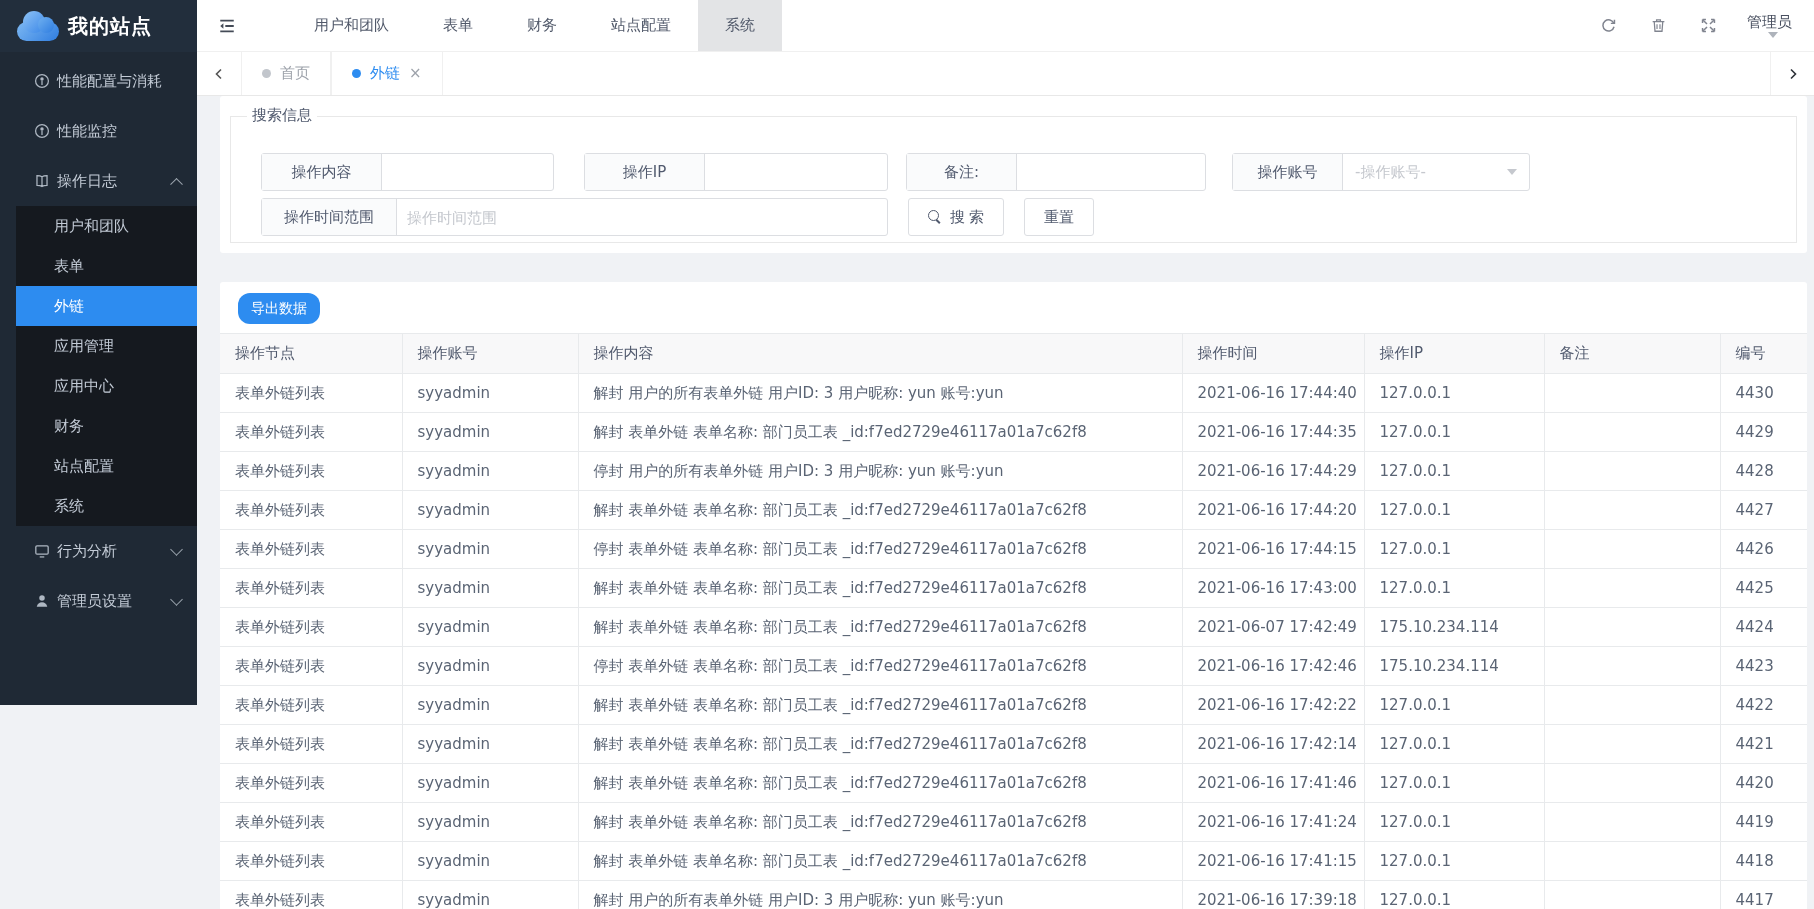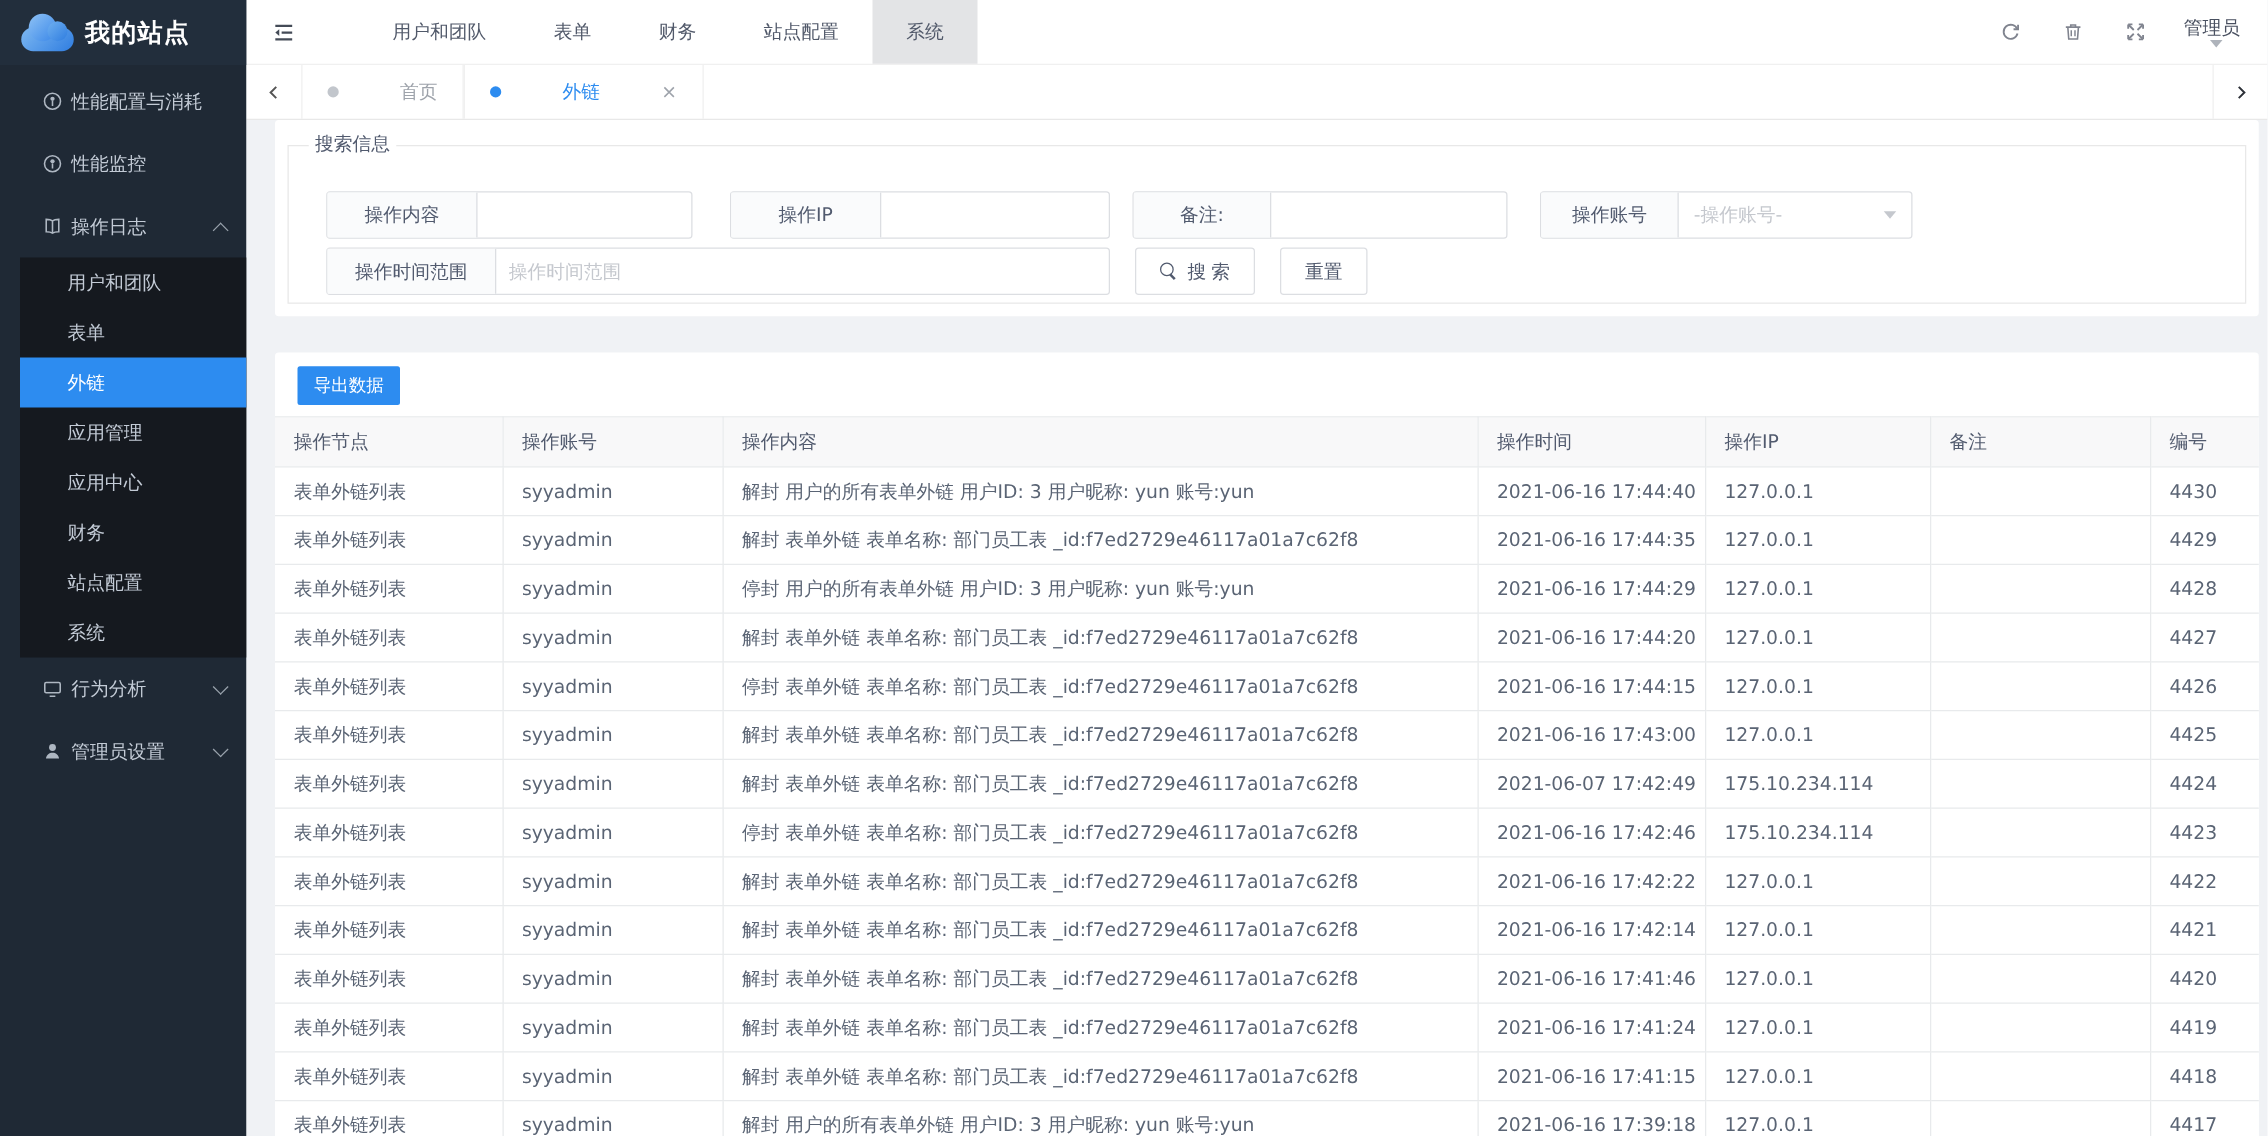--- a/index.html
+++ b/index.html
@@ -1,20 +1,20 @@
 <!DOCTYPE html>
 <html><head>
 <meta charset="utf-8">
 <style>
   * { margin:0; padding:0; box-sizing:border-box; }
   html,body { width:1814px; height:909px; overflow:hidden; }
   body { font-family:"DejaVu Sans","Liberation Sans",sans-serif; font-size:15px; color:#515a6e; background:#f0f2f5; position:relative; }
 
   
-  .sidebar { position:absolute; left:0; top:0; width:197px; height:909px; background:#1f2935; z-index:30; }
+  .sidebar { position:absolute; left:0; top:0; width:197px; height:705px; background:#1f2935; z-index:30; }
   .logo { height:52px; background:#222e3c; display:flex; align-items:center; padding-left:14px; }
   .logo-cloud { width:46px; height:30px; position:relative; margin-right:8px; }
   .logo-cloud .c1 { position:absolute; left:3px; bottom:0; width:42px; height:19px; border-radius:10px; background:linear-gradient(135deg,#7db8f2,#2f7de0); }
   .logo-cloud .c2 { position:absolute; left:9px; top:0; width:22px; height:22px; border-radius:50%; background:linear-gradient(135deg,#8ec2f5,#3a87e8); }
   .logo-cloud .c3 { position:absolute; right:6px; top:6px; width:16px; height:16px; border-radius:50%; background:linear-gradient(135deg,#6fb0f0,#2f7de0); }
   .logo-title { color:#fff; font-size:20px; font-weight:bold; letter-spacing:1px; }
   .menu { padding-top:4px;padding-left:16px; }
   .menu-item { height:50px; display:flex; align-items:center; padding:0 16px 0 18px; color:#c3cbd6; cursor:pointer; font-size:15px; }
   .menu-item .mi-icon { width:16px; height:16px; margin-right:7px; flex:none; display:inline-flex; }
   .menu-item .grow { flex:1; }
@@ -33,21 +33,21 @@
   .nav-item.active { background:#e3e4e6; }
   .nav-right { margin-left:auto; display:flex; align-items:center; padding-right:22px; }
   .nav-tool { width:50px; display:flex; justify-content:center; align-items:center; cursor:pointer; color:#80848f; }
   .user-box { display:flex; align-items:center; margin-left:14px; cursor:pointer; color:#495060;flex-direction:column; }
   .caret { width:0; height:0; border-left:5px solid transparent; border-right:5px solid transparent; border-top:6px solid #aeb3bb; margin-left:7px; }
 
   
   .tabbar { position:absolute; left:197px; top:52px; right:0; height:44px; background:#fff; border-bottom:1px solid #e8e8e8; display:flex; align-items:stretch; }
   .tab-scroll { width:44px; display:flex; align-items:center; justify-content:center; cursor:pointer; color:#666; }
   .tab-scroll.right { margin-left:auto; border-left:1px solid #f0f0f0; }
-  .page-tab { display:flex; align-items:center; padding:0 20px; border-right:1px solid #f0f0f0; border-left:1px solid #f0f0f0; cursor:pointer; color:#9ea3ab; font-size:15px;gap:40px; }
+  .page-tab { display:flex; align-items:center; padding:0 20px; border-right:1px solid #f0f0f0; border-left:1px solid #f0f0f0; cursor:pointer; color:#9ea3ab; font-size:15px; }
   .page-tab .dot { width:9px; height:9px; border-radius:50%; background:#c2c6cc; margin-right:9px; }
   .page-tab.active { color:#2d8cf0; }
   .page-tab.active .dot { background:#2d8cf0; }
   .tab-close { margin-left:9px; color:#9ea3ab; font-size:15px; line-height:1; cursor:pointer; }
 
   
   .content { position:absolute; left:197px; top:96px; right:0; bottom:0; }
   .card { position:absolute; background:#fff; border-radius:3px; }
   .search-card { left:23px; top:0; width:1587px; height:157px; }
   .fieldset { position:absolute; left:10px; right:10px; top:20px; bottom:10px; border:1px solid #e8e8e8; }
@@ -62,21 +62,21 @@
   .fselect { display:flex; align-items:center; color:#c5c8ce; font-size:15px; padding:0 12px; flex:1; cursor:pointer; }
   .fselect .caret { margin-left:auto; border-top-color:#c5c8ce; }
   .btn { height:38px; display:inline-flex; align-items:center; justify-content:center; border:1px solid #dcdee2; border-radius:3px; background:#fff; color:#515a6e; font-size:15px; cursor:pointer; }
   .btn-search { width:96px; margin-left:20px; }
   .btn-reset { width:70px; margin-left:20px; }
   .mag { width:14px; height:14px; margin-right:8px; position:relative; flex:none; }
   .mag::before { content:""; position:absolute; left:0; top:0; width:9px; height:9px; border:1.5px solid #515a6e; border-radius:50%; }
   .mag::after { content:""; position:absolute; left:9px; top:9px; width:5px; height:1.5px; background:#515a6e; transform:rotate(45deg); transform-origin:0 0; }
 
   .table-card { left:23px; top:186px; width:1587px; bottom:-10px; }
-  .btn-export { display:inline-flex; align-items:center; height:31px; padding:0 13px; background:#2d8cf0; color:#fff; border:none; border-radius:2px; font-size:14px; margin:11px 0 0 18px; cursor:pointer; }
+  .btn-export { display:inline-flex; align-items:center; height:31px; padding:0 13px; background:#2d8cf0; color:#fff; border:none; border-radius:12px; font-size:14px; margin:11px 0 0 18px; cursor:pointer; }
   .logtable { width:100%; border-collapse:collapse; margin-top:9px; table-layout:fixed; }
   .logtable th, .logtable td { border:1px solid #e8eaec; border-left:none; font-weight:normal; text-align:left; padding:0 10px 0 15px; font-size:15px; overflow:hidden; white-space:nowrap; }
   .logtable th:last-child, .logtable td:last-child { border-right:none; }
   .logtable th { background:#f8f8f9; color:#515a6e; height:40px; }
   .logtable td { height:39px; color:#5a6474; background:#fff; }
   .logtable col.c-node { width:182px; } .logtable col.c-acct { width:176px; }
   .logtable col.c-content { width:604px; } .logtable col.c-time { width:182px; }
   .logtable col.c-ip { width:180px; } .logtable col.c-remark { width:176px; }
   .logtable col.c-id { width:auto; }
   svg { display:block; }

